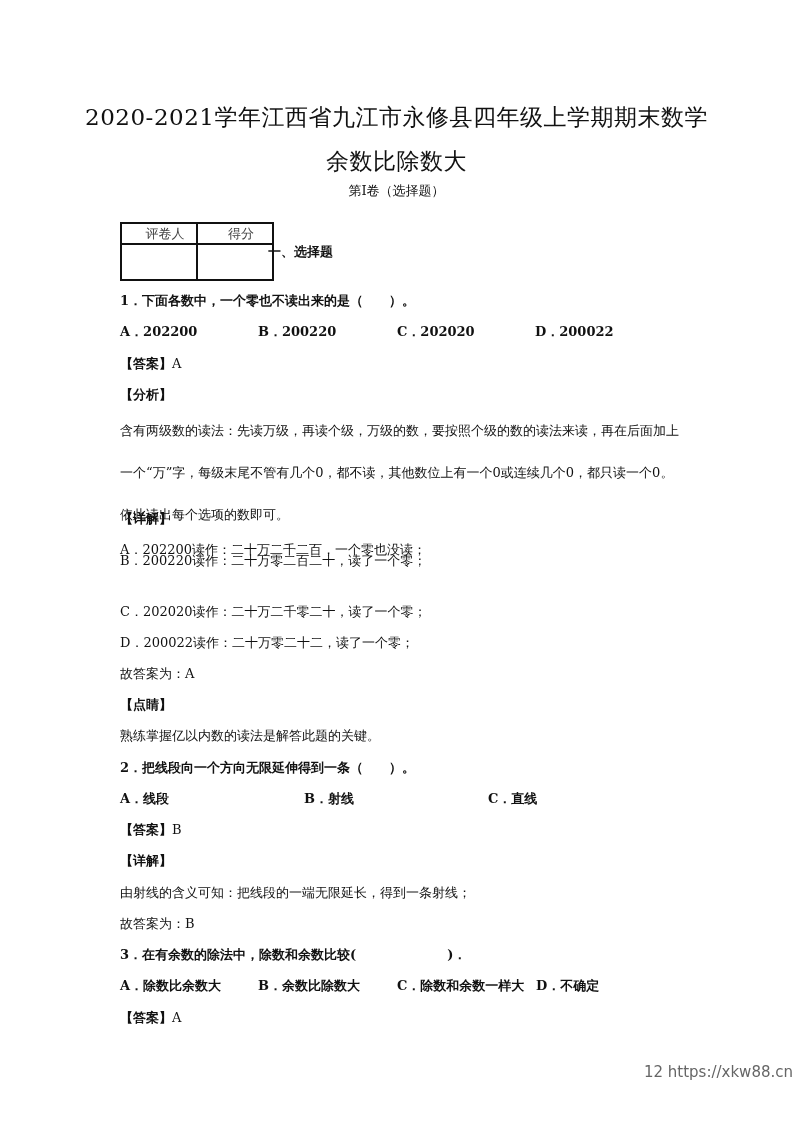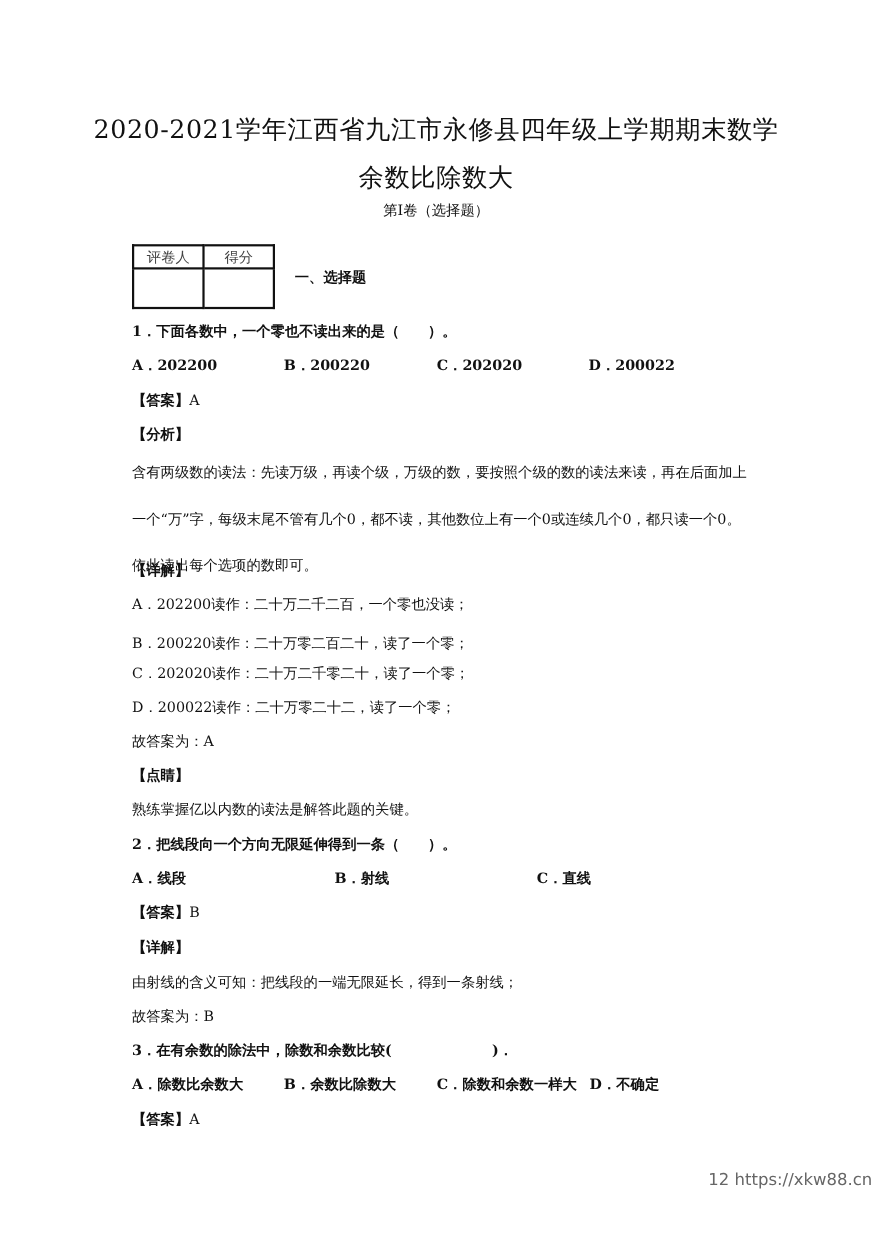--- a/index.html
+++ b/index.html
@@ -7,21 +7,21 @@
          font-family: "DejaVu Serif", "Liberation Serif", serif; color: #111; }
   .title { position: absolute; left: 0; width: 793px; text-align: center;
            font-size: 23px; letter-spacing: 0.5px; }
   #t1 { top: 102px; }
   #t2 { top: 146px; }
   .subtitle { position: absolute; top: 182px; left: 0; width: 793px; text-align: center;
               font-size: 13px; font-weight: normal; }
   .score-table { position: absolute; left: 120px; top: 222px; border-collapse: collapse; }
   .score-table td { border: 2px solid #111; width: 62px; text-align: center;
                     font-size: 13px; color: #444; padding: 0; }
-  .score-table tr.h td { height: 19px; }
+  .score-table tr.h td { height: 19px; padding-left: 12px; }
   .score-table tr.b td { height: 34px; }
   .section { position: absolute; left: 268px; top: 243px; font-size: 13px; font-weight: bold; }
   .line { position: absolute; left: 120px; font-size: 13px; white-space: nowrap; }
   .q { font-weight: bold; }
   .para { line-height: 42px; width: 560px; white-space: normal; }
   .opt { position: absolute; white-space: nowrap; }
   .footer { position: absolute; top: 1063px; left: 0; width: 793px; text-align: right;
             font-family: "DejaVu Sans", sans-serif; font-size: 15px; color: #666; }
   .tag { font-weight: bold; }
 </style>
@@ -53,21 +53,21 @@
   <span class="opt" style="left:277px">C．202020</span>
   <span class="opt" style="left:415px">D．200022</span>
 </div>
 <div class="line" style="top:355px">
   <span class="tag">【答案】</span><span>A</span>
 </div>
 <div class="line tag" style="top:386px">【分析】</div>
 <div class="line para" style="top:410px">含有两级数的读法：先读万级，再读个级，万级的数，要按照个级的数的读法来读，再在后面加上一个“万”字，每级末尾不管有几个0，都不读，其他数位上有一个0或连续几个0，都只读一个0。依此读出每个选项的数即可。</div>
 <div class="line tag" style="top:510px">【详解】</div>
 <div class="line" style="top:541px">A．202200读作：二十万二千二百，一个零也没读；</div>
-<div class="line" style="top:576px">B．200220读作：二十万零二百二十，读了一个零；</div>
+<div class="line" style="top:552px">B．200220读作：二十万零二百二十，读了一个零；</div>
 <div class="line" style="top:603px">C．202020读作：二十万二千零二十，读了一个零；</div>
 <div class="line" style="top:634px">D．200022读作：二十万零二十二，读了一个零；</div>
 <div class="line" style="top:665px">故答案为：A</div>
 <div class="line tag" style="top:696px">【点睛】</div>
 <div class="line" style="top:727px">熟练掌握亿以内数的读法是解答此题的关键。</div>
 
 <div class="line q" style="top:759px">2．把线段向一个方向无限延伸得到一条（　　）。</div>
 <div class="line q" style="top:790px;width:560px;height:18px">
   <span class="opt" style="left:0">A．线段</span>
   <span class="opt" style="left:184px">B．射线</span>

